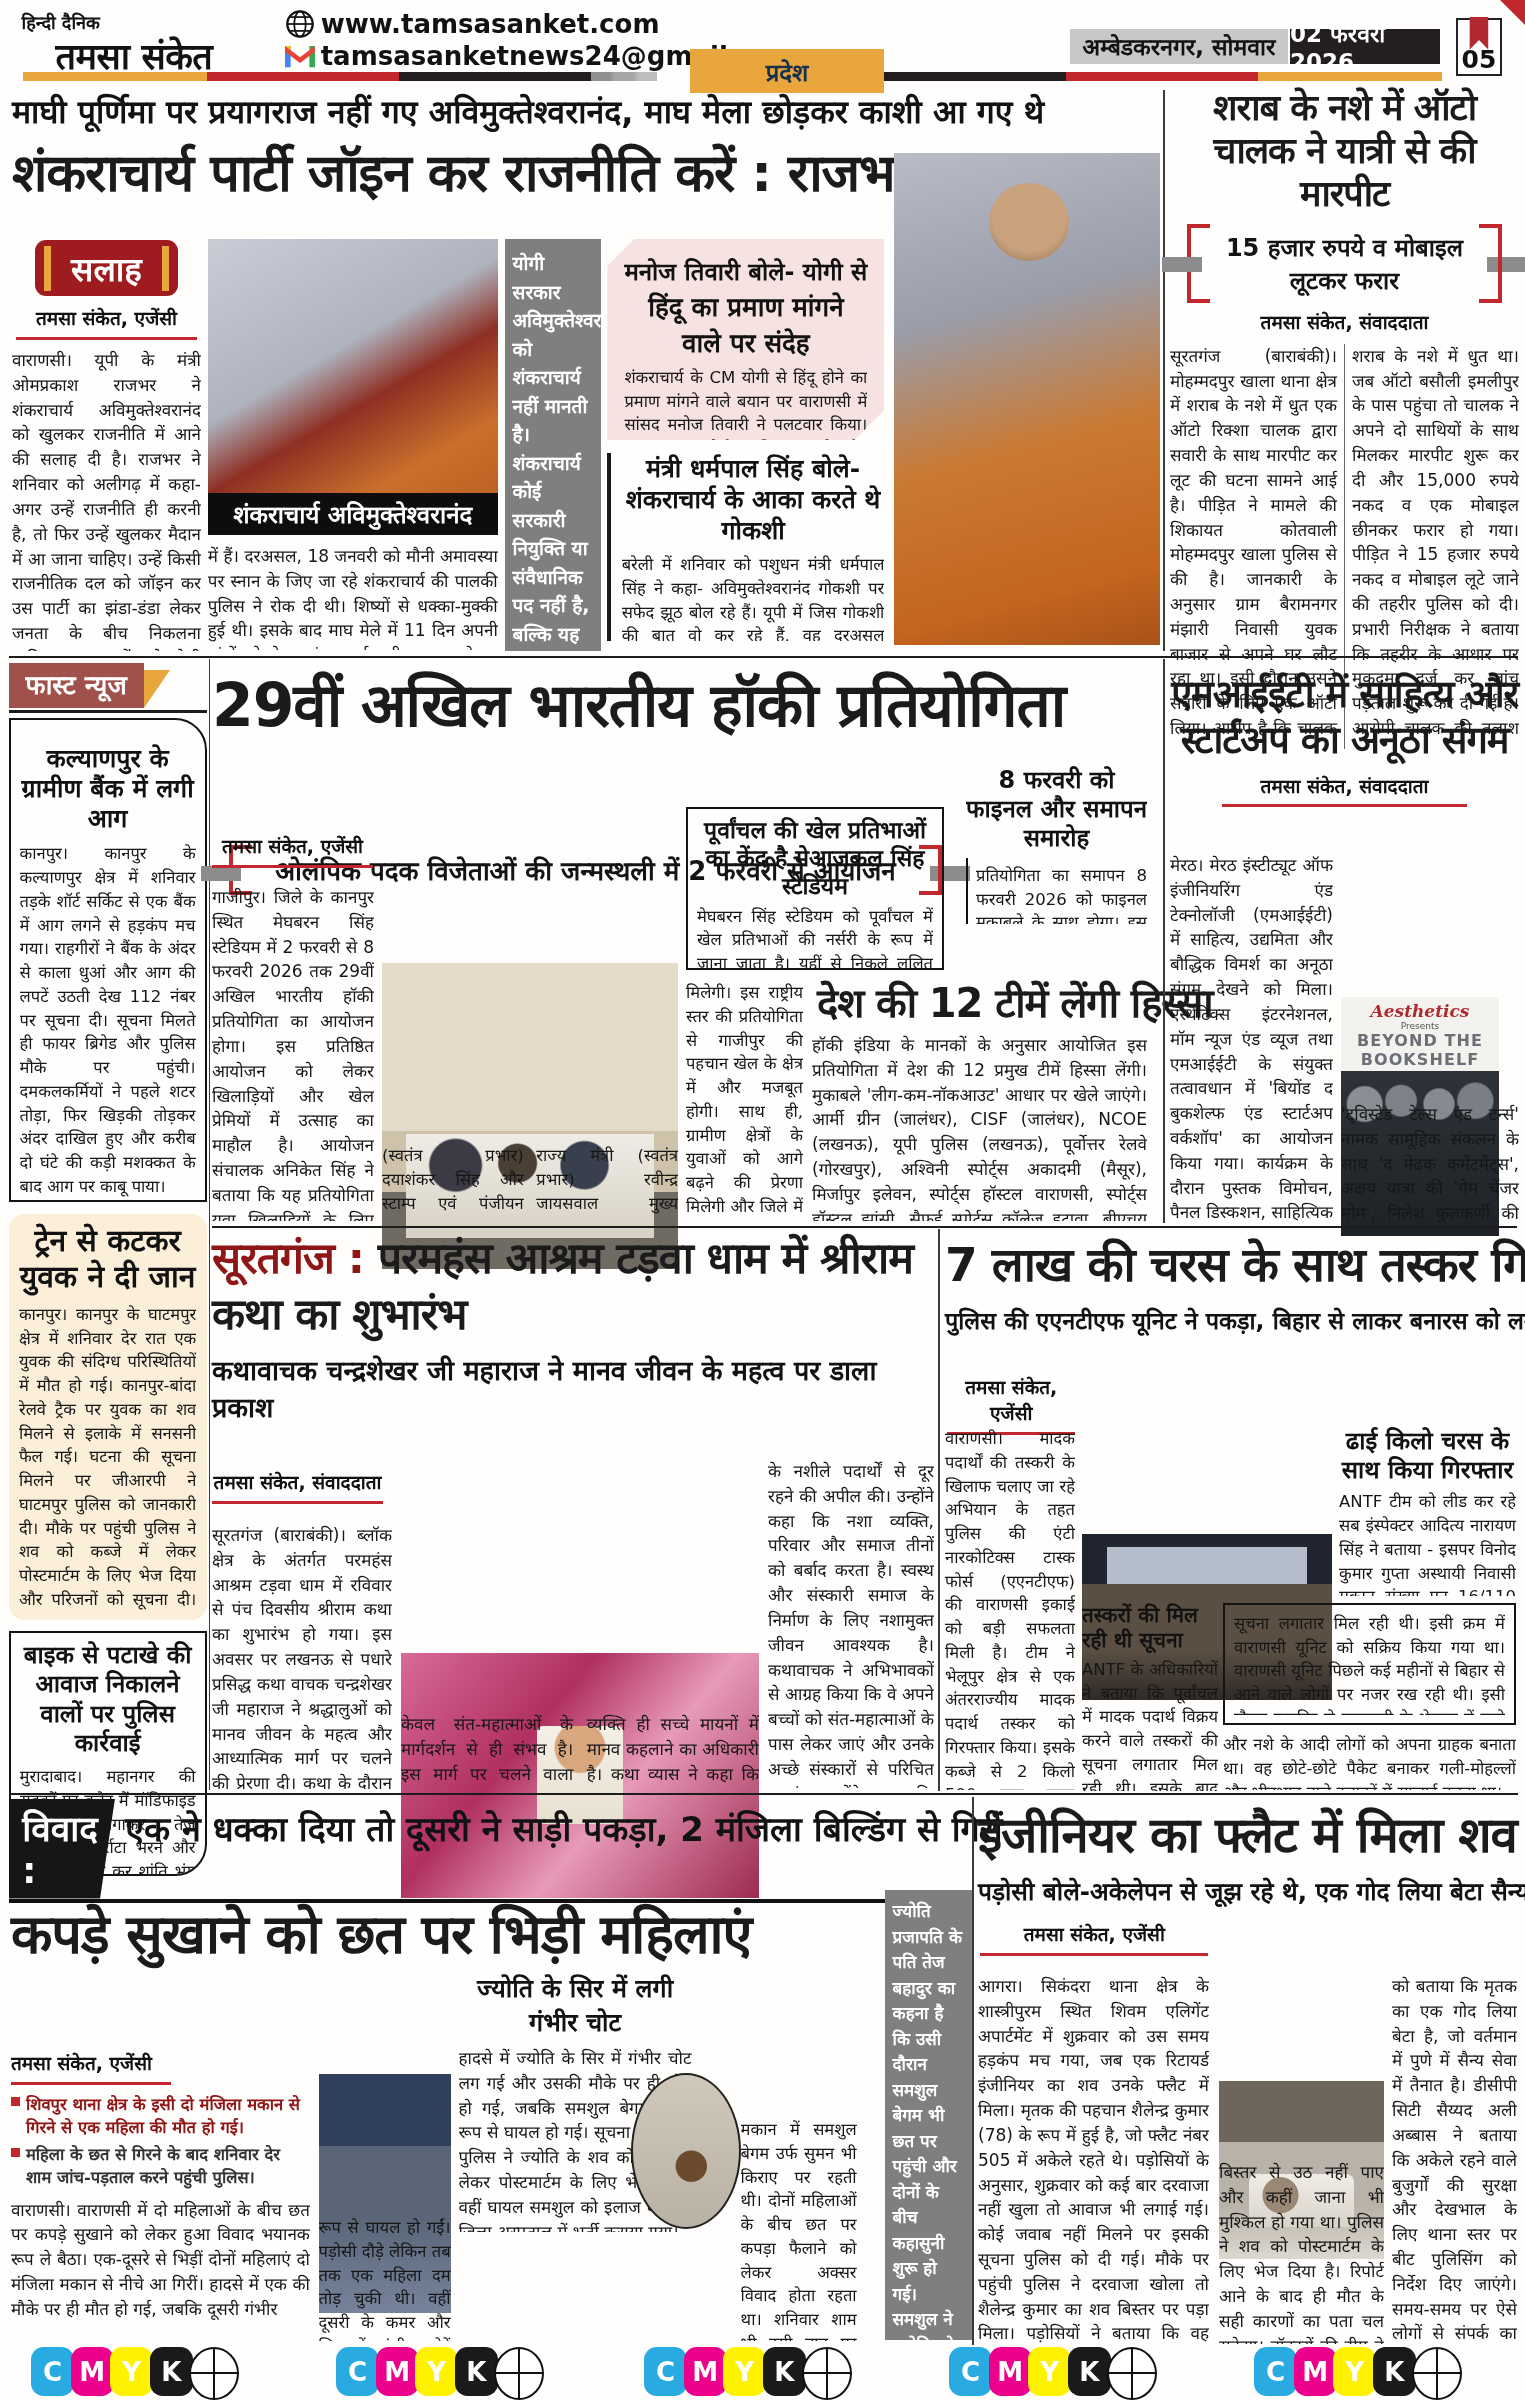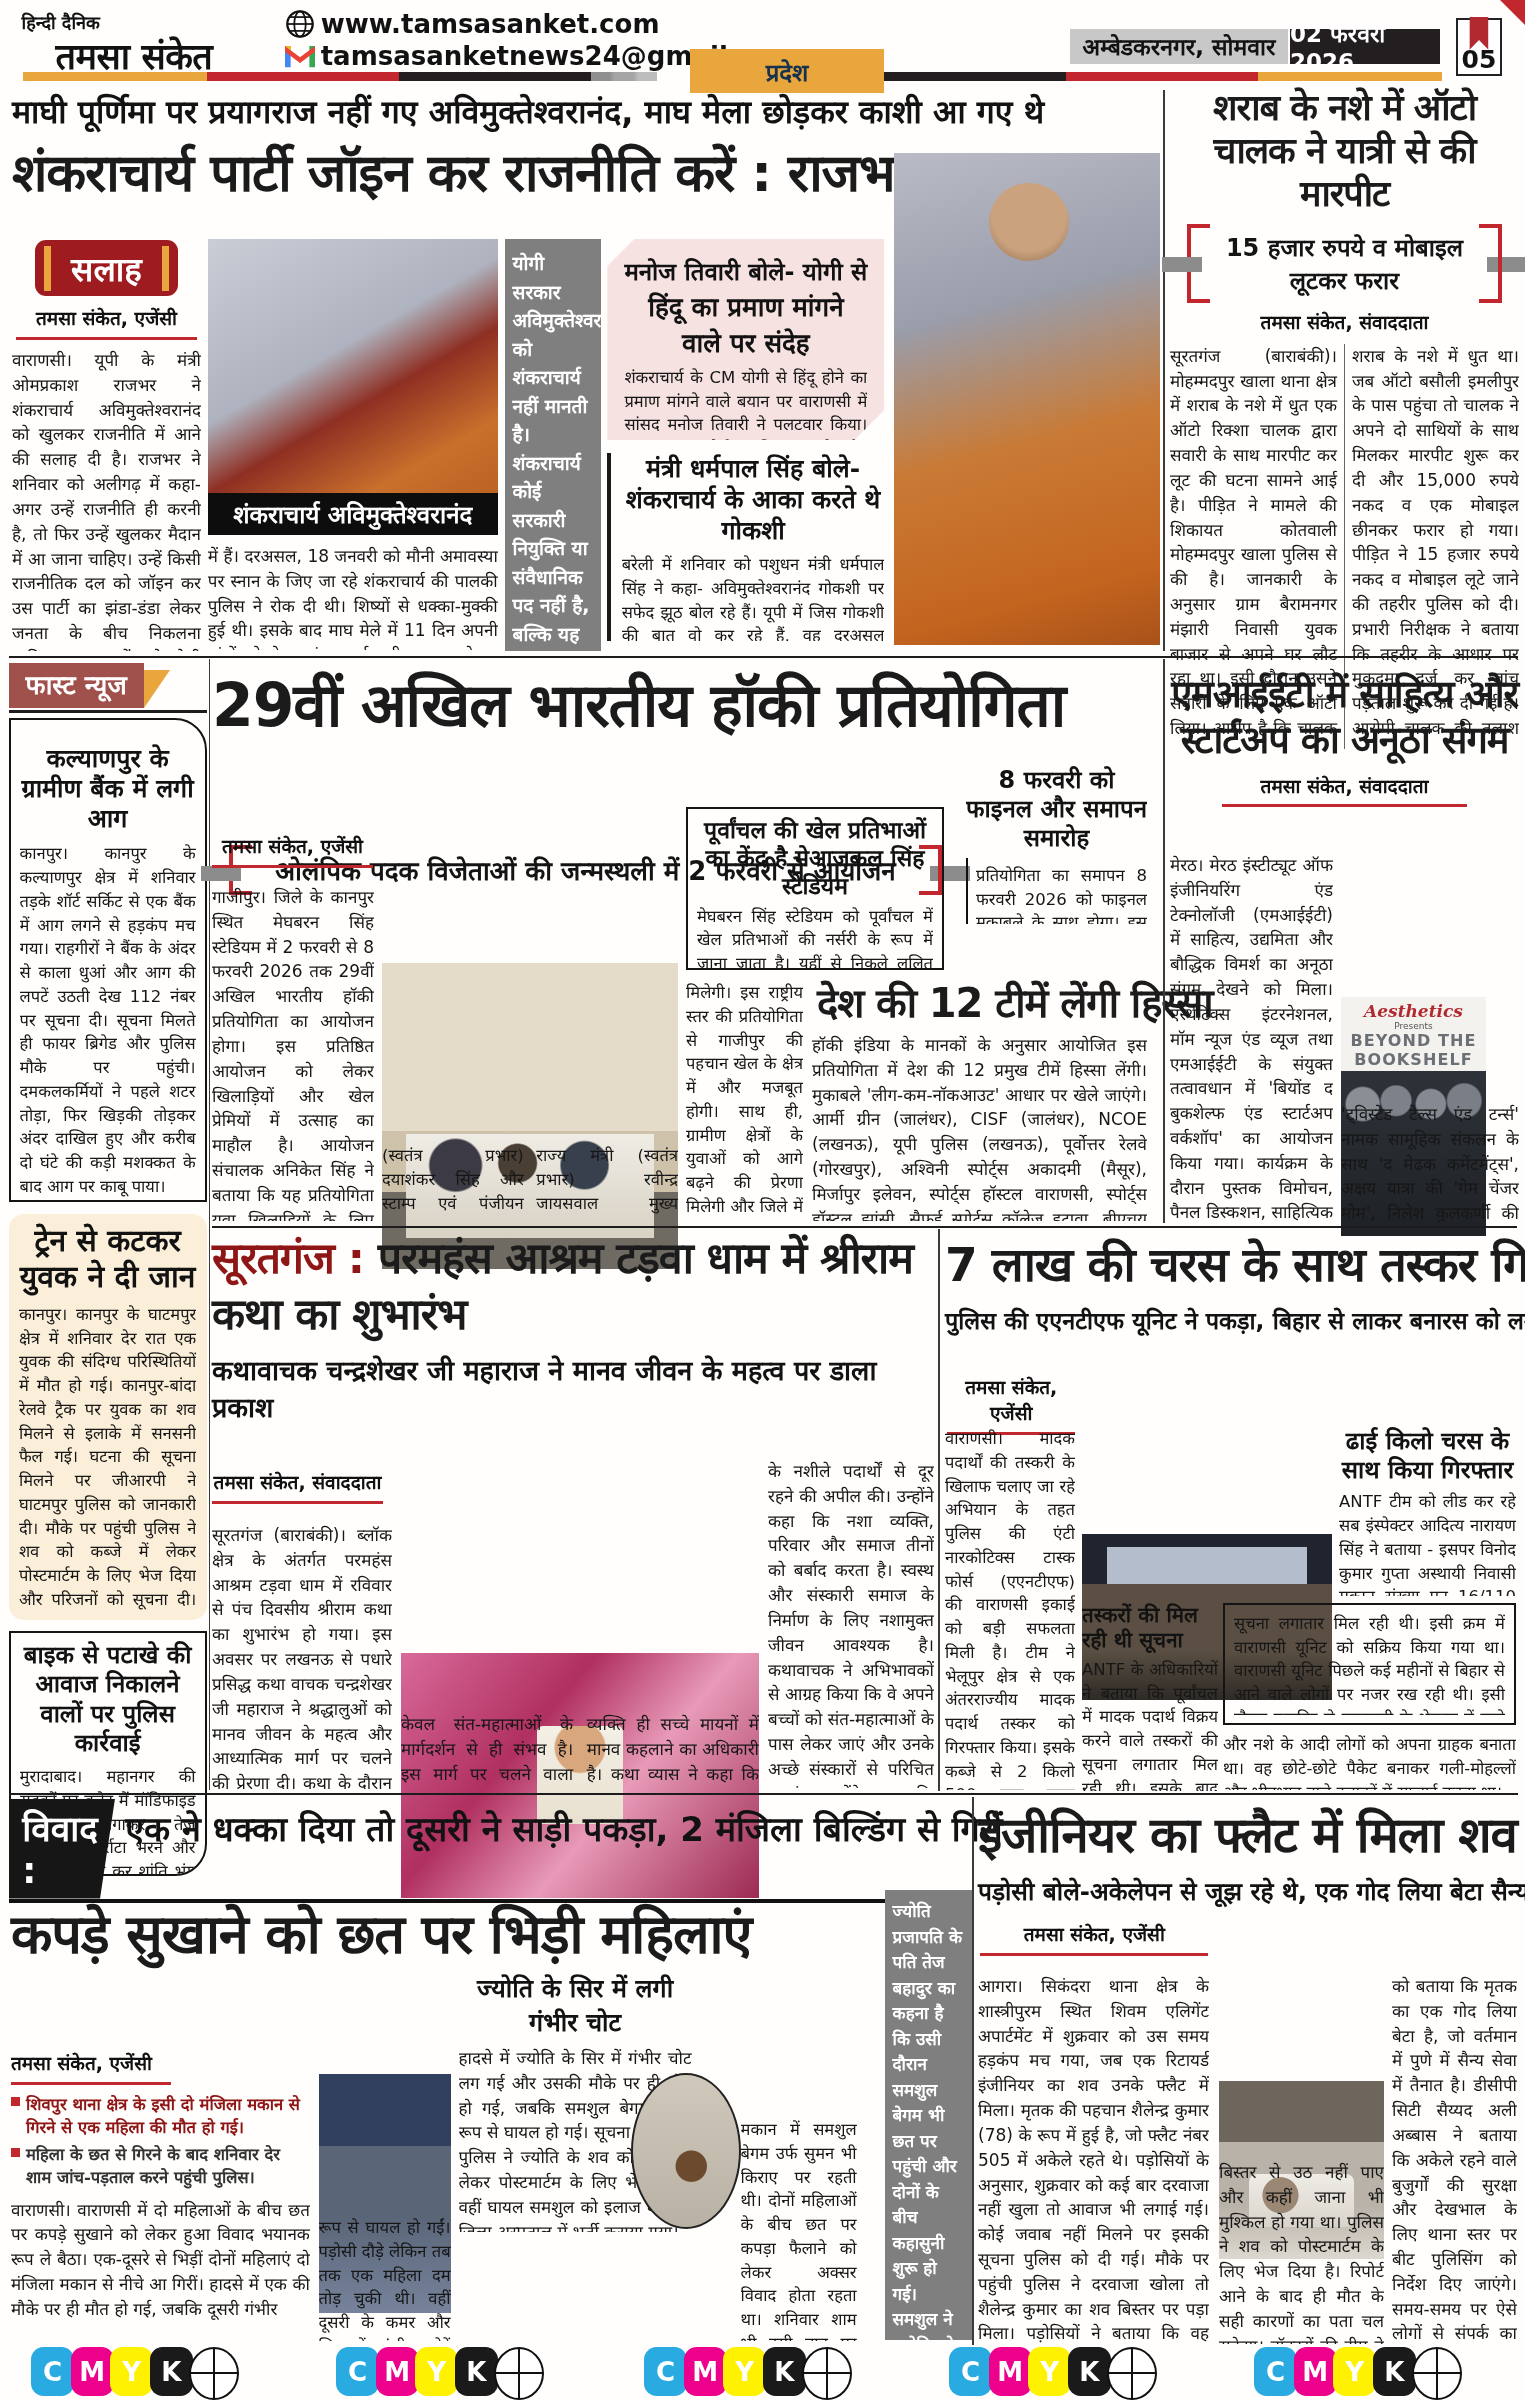--- a/index.html
+++ b/index.html
@@ -177,21 +177,21 @@
     <div class="headline abs" style="left:605px;top:312px;width:331px;font-size:40px;white-space:nowrap;">देश की 12 टीमें लेंगी हिस्सा</div>
     <div class="body abs clip" style="left:600px;top:371px;width:335px;height:188px;">हॉकी इंडिया के मानकों के अनुसार आयोजित इस प्रतियोगिता में देश की 12 प्रमुख टीमें हिस्सा लेंगी। मुकाबले 'लीग-कम-नॉकआउट' आधार पर खेले जाएंगे। आर्मी ग्रीन (जालंधर), CISF (जालंधर), NCOE (लखनऊ), यूपी पुलिस (लखनऊ), पूर्वोत्तर रेलवे (गोरखपुर), अश्विनी स्पोर्ट्स अकादमी (मैसूर), मिर्जापुर इलेवन, स्पोर्ट्स हॉस्टल वाराणसी, स्पोर्ट्स हॉस्टल झांसी, सैफई स्पोर्ट्स कॉलेज इटावा, बीएचयू वाराणसी और मेजबान मेघबरन सिंह हॉकी अकादमी।</div>
   </section>
 
   <div class="vrule" style="left:1163px;top:659px;width:1.7px;height:564px;"></div>
   <section class="abs" style="top:671px;left:1170px;width:349px;height:552px;">
     <div class="headline center" style="font-size:38px;line-height:1.22;">एमआईईटी में साहित्य और स्टार्टअप का अनूठा संगम</div>
     <div class="byline" style="margin-top:9px;">तमसा संकेत, संवाददाता</div>
     <div class="redrule" style="width:70%;"></div>
     <div class="body abs clip" style="left:0;top:182px;width:163px;height:368px;">मेरठ। मेरठ इंस्टीट्यूट ऑफ इंजीनियरिंग एंड टेक्नोलॉजी (एमआईईटी) में साहित्य, उद्यमिता और बौद्धिक विमर्श का अनूठा संगम देखने को मिला। एस्थेटिक्स इंटरनेशनल, मॉम न्यूज एंड व्यूज तथा एमआईईटी के संयुक्त तत्वावधान में 'बियोंड द बुकशेल्फ एंड स्टार्टअप वर्कशॉप' का आयोजन किया गया। कार्यक्रम के दौरान पुस्तक विमोचन, पैनल डिस्कशन, साहित्यिक सम्मान और स्टार्टअप से जुड़े कार्यशाला सत्र आयोजित किए गए। जिसमें साहित्यकारों और नवोदित उद्यमियों को एक मंच पर आने का अवसर मिला। कार्यक्रम का मुख्य आकर्षण 10 पुस्तकों का औपचारिक विमोचन रहा।</div>
-    <div class="photo abs" style="left:171px;top:182px;width:145px;height:239px;background:#3c4148;">
+    <div class="photo abs" style="left:171px;top:182px;width:158px;height:239px;background:#3c4148;">
       <div class="banner abs" style="left:0;top:0;right:0;height:74px;padding-top:3.4px;">
         <div class="center" style="font-size:17px;color:#b02a30;font-family:'DejaVu Serif',serif;font-style:italic;font-weight:bold;">Aesthetics</div>
         <div class="center" style="font-size:9px;color:#555;">Presents</div>
         <div class="center bold" style="font-size:16px;color:#6b6f76;letter-spacing:1.1px;">BEYOND THE BOOKSHELF</div>
       </div>
       <div class="abs" style="left:0;top:74px;right:0;bottom:0;background:radial-gradient(circle at 15% 20%,#8a8f96 0 9%,transparent 10%),radial-gradient(circle at 38% 18%,#7d828a 0 9%,transparent 10%),radial-gradient(circle at 62% 20%,#858a92 0 9%,transparent 10%),radial-gradient(circle at 85% 18%,#7a7f87 0 9%,transparent 10%),linear-gradient(#2e3339,#1e2226);"></div>
     </div>
     <div class="body abs clip" style="left:171px;top:431px;width:178px;height:120px;">'ट्विस्टेड टेल्स एंड टर्न्स' नामक सामूहिक संकलन के साथ 'द मेढक कमेंटमेंट्स', अक्षय यात्रा की 'गेम चेंजर मोम', निलेश कुलकर्णी की 'इन द फुटस्टेप्स ऑफ रामा' जैसी पुस्तकों का विमोचन हुआ। इसके अतिरिक्त चार पुस्तक कवर का अनावरण तथा दो सामयिक विषयों पर पैनल डिस्कशन हुए, जिनमें लेखन, प्रकाशन और उद्यमिता जैसे महत्वपूर्ण आयामों पर विचार-विमर्श हुआ।</div>
   </section>
 

